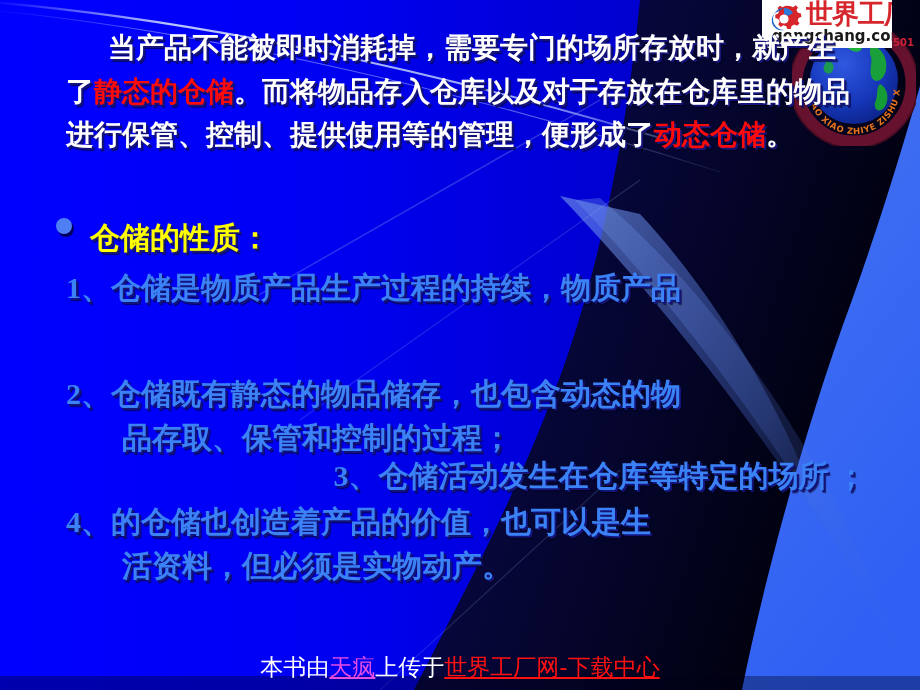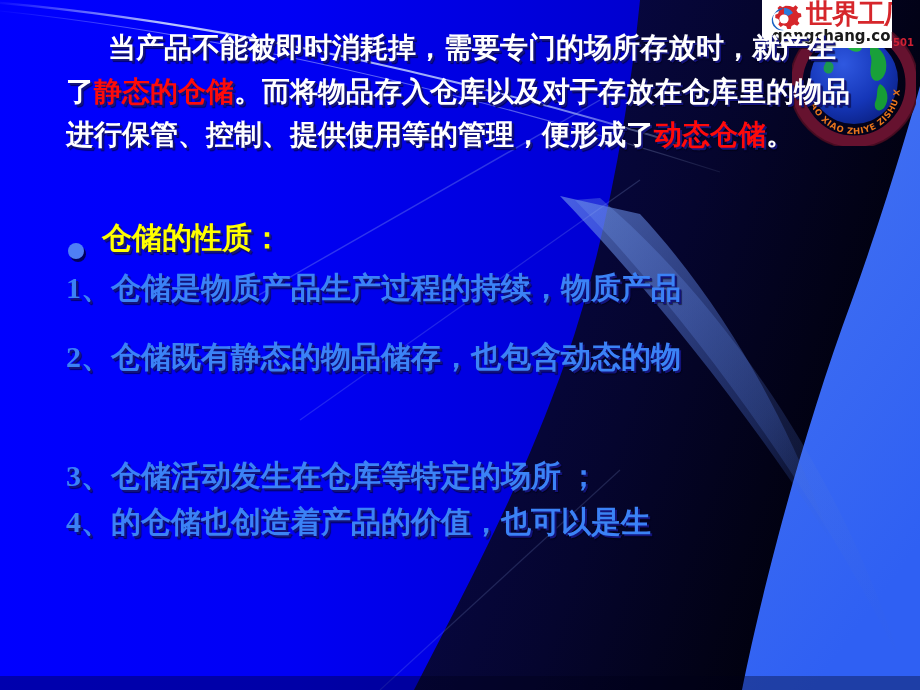--- a/index.html
+++ b/index.html
@@ -93,24 +93,24 @@
     line-height: 43.5px;
     font-weight: bold;
     color: #ffffff;
     text-shadow: 2px 2px 0 #13137a, 2.5px 2.5px 1px rgba(0,0,0,.55);
     text-indent: 42px;
   }
   .para .hl { color: #ff0a0a; }
 
   .bullet-row {
     position: absolute;
-    left: 68px;
+    left: 56px;
     top: 218px;
     display: flex;
-    align-items: flex-end;
+    align-items: flex-start;
   }
   .bullet-dot {
     width: 16px;
     height: 16px;
     border-radius: 50%;
     background: #4f7ff5;
     box-shadow: 2px 3px 0 rgba(0,0,10,.65);
     flex: 0 0 auto;
   }
   .bullet-label {
@@ -134,22 +134,22 @@
   }
   .numitem .num {
     font-family: "Liberation Serif", "DejaVu Serif", serif;
   }
   .numitem .body {
     display: inline;
   }
   .numitem .l2 { display: block; padding-left: 56px; }
 
   #item1 { top: 266px; }
-  #item2 { top: 335px; }
-  #item3 { top: 454px; }
+  #item2 { top: 372px; }
+  #item3 { top: 454px; text-align: right; }
   #item4 { top: 500px; }
 
   
   #footer {
     position: absolute;
     left: 0;
     top: 652px;
     width: 920px;
     text-align: center;
     font-size: 23px;
@@ -289,26 +289,29 @@
       <span class="bullet-dot"></span>
       <span class="bullet-label">仓储的性质：</span>
     </div>
 
     <div class="numitem" id="item1">
       <span class="num">1、</span><span class="body">仓储是物质产品生产过程的持续，物质产品</span>
     </div>
 
     <div class="numitem" id="item2">
       <span class="num">2、</span><span class="body">仓储既有静态的物品储存，也包含动态的物</span>
+      <span class="l2">品存取、保管和控制的过程；</span>
     </div>
 
     <div class="numitem" id="item3">
       <span class="num">3、</span><span class="body">仓储活动发生在仓库等特定的场所 ；</span>
     </div>
 
     <div class="numitem" id="item4">
       <span class="num">4、</span><span class="body">的仓储也创造着产品的价值，也可以是生</span>
+      <span class="l2">活资料，但必须是实物动产。</span>
     </div>
 
   </div>
 
+  <div id="footer"><span class="w">本书由</span><span class="uploader">天疯</span><span class="w">上传于</span><span class="site">世界工厂网-下载中心</span></div>
 
 </div>
 
 </body></html>

